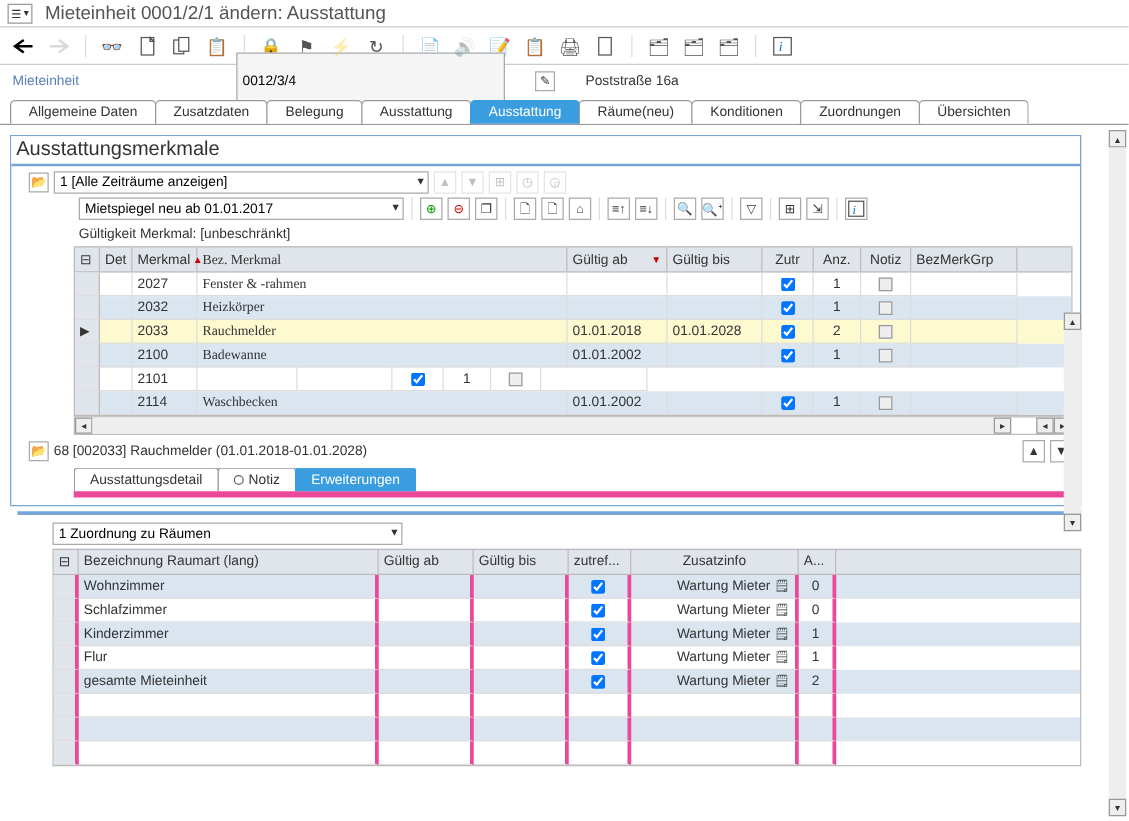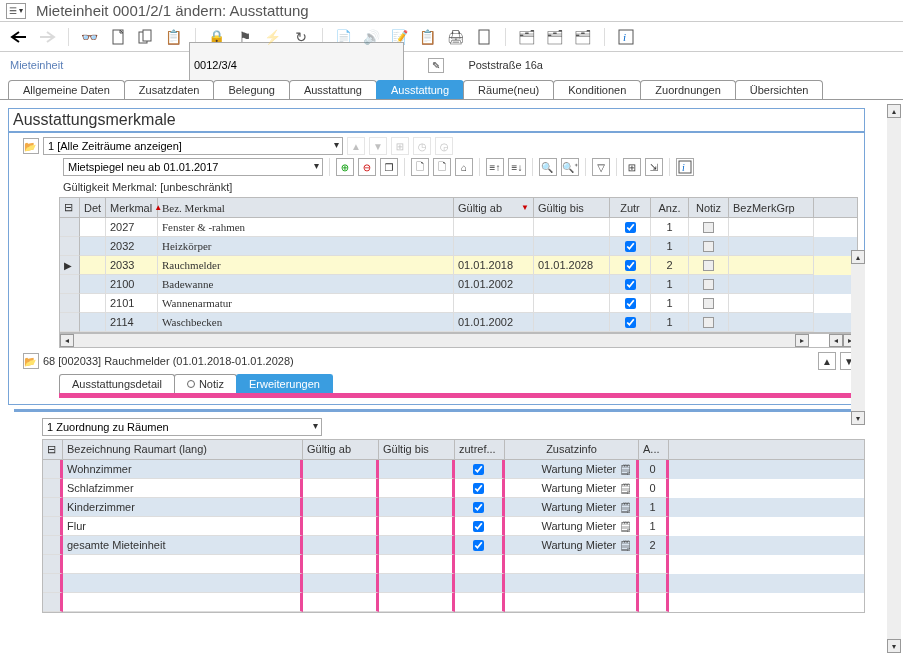--- a/index.html
+++ b/index.html
@@ -312,21 +312,20 @@
               <div class="c-anz">1</div>
               <div class="c-not">
                 <span style="display:inline-block;width:11px;height:11px;border:1px solid #999;background:#eee"></span>
               </div>
               <div class="c-bmg"></div>
             </div>
             <div class="grid-row">
               <div class="c-rh row-head"></div>
               <div class="c-det"></div>
               <div class="c-merk">2101</div>
-              <div class="c-bez">Wannenarmatur</div>
               <div class="c-gab"></div>
               <div class="c-gbis"></div>
               <div class="c-zutr">
                 <input type="checkbox" class="chk" checked="" style="">
               </div>
               <div class="c-anz">1</div>
               <div class="c-not">
                 <span style="display:inline-block;width:11px;height:11px;border:1px solid #999;background:#eee"></span>
               </div>
               <div class="c-bmg"></div>

